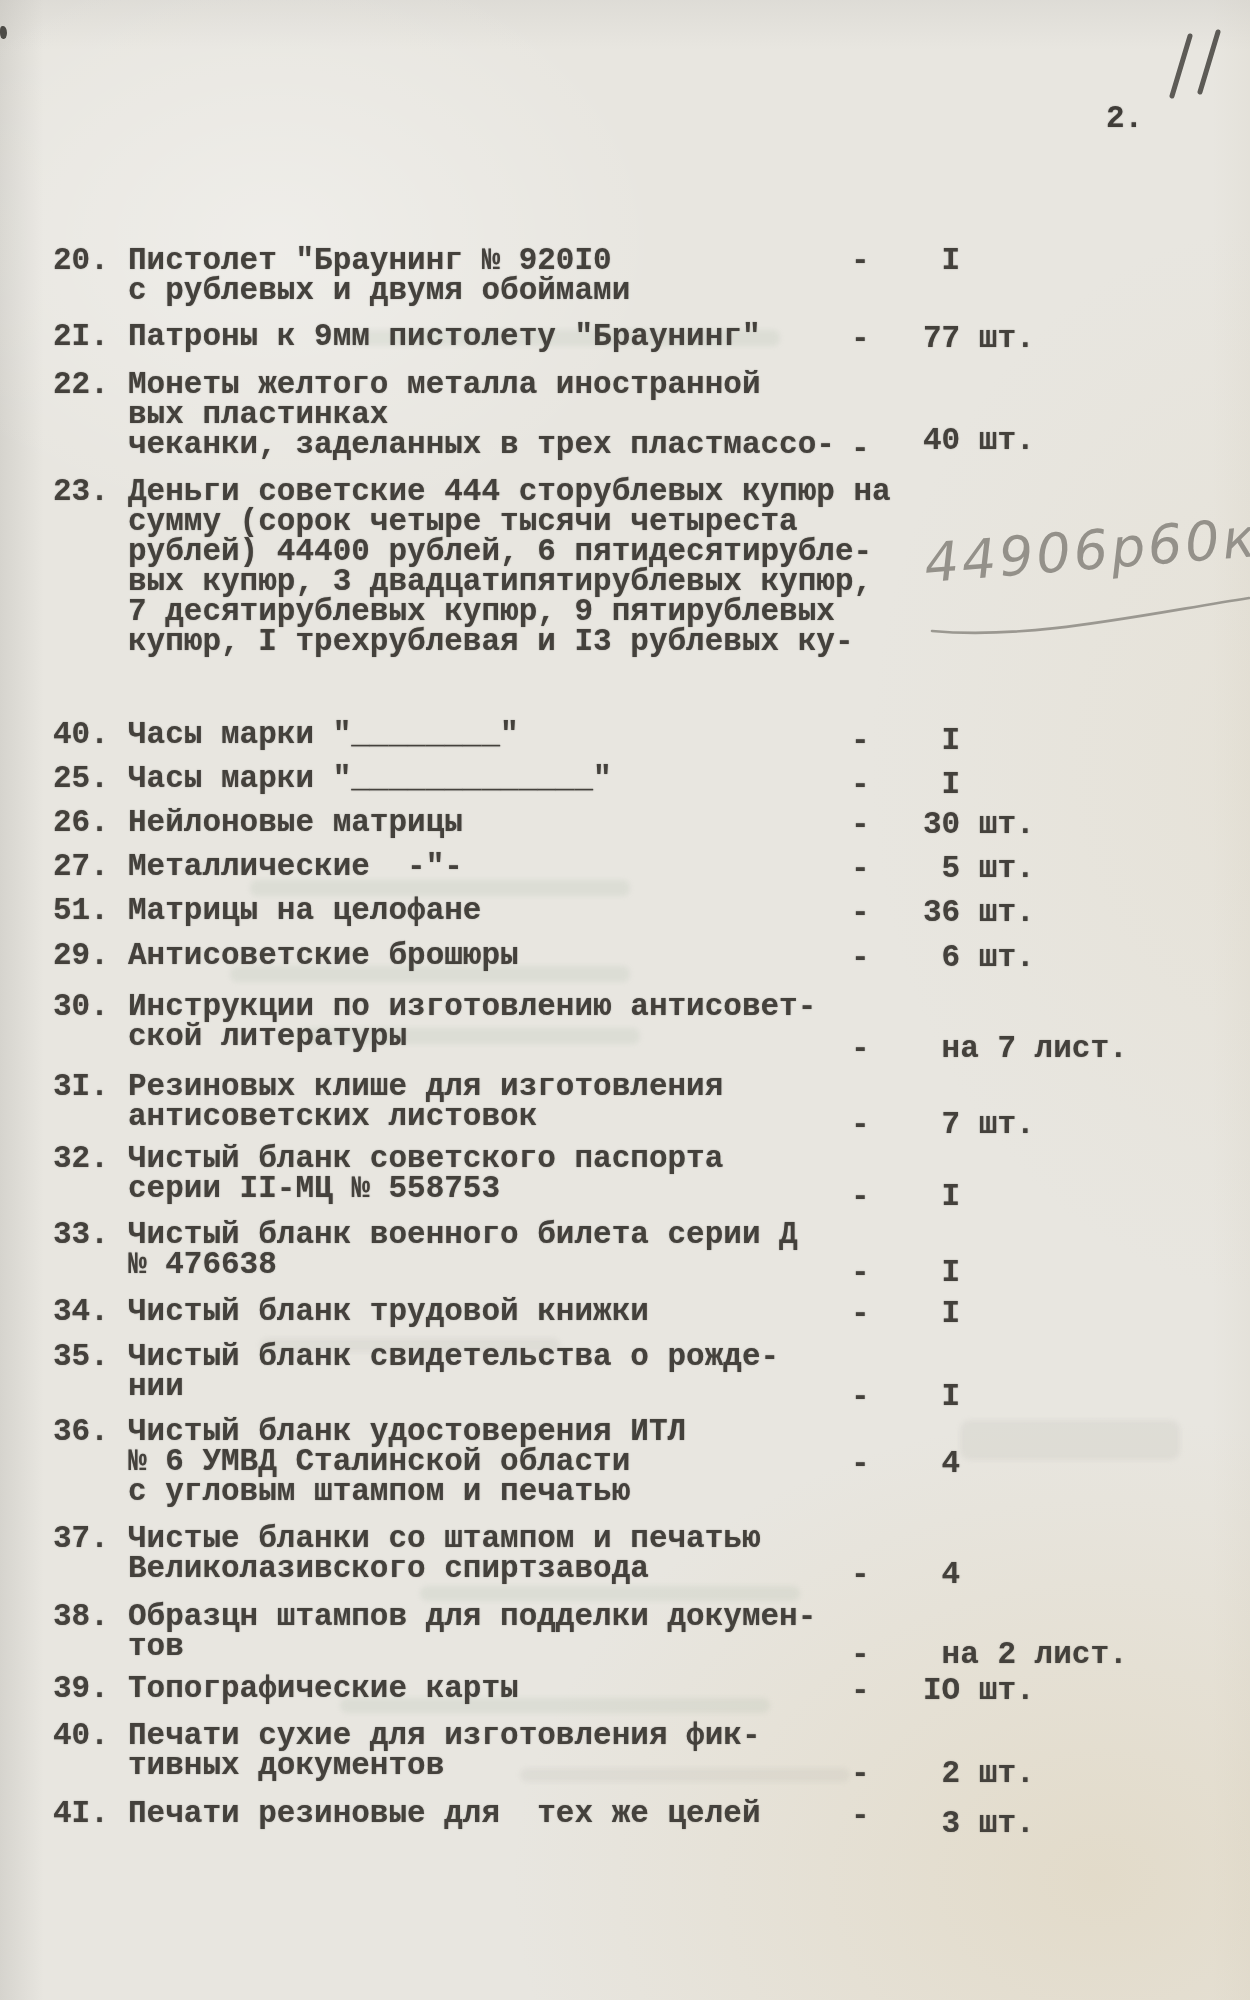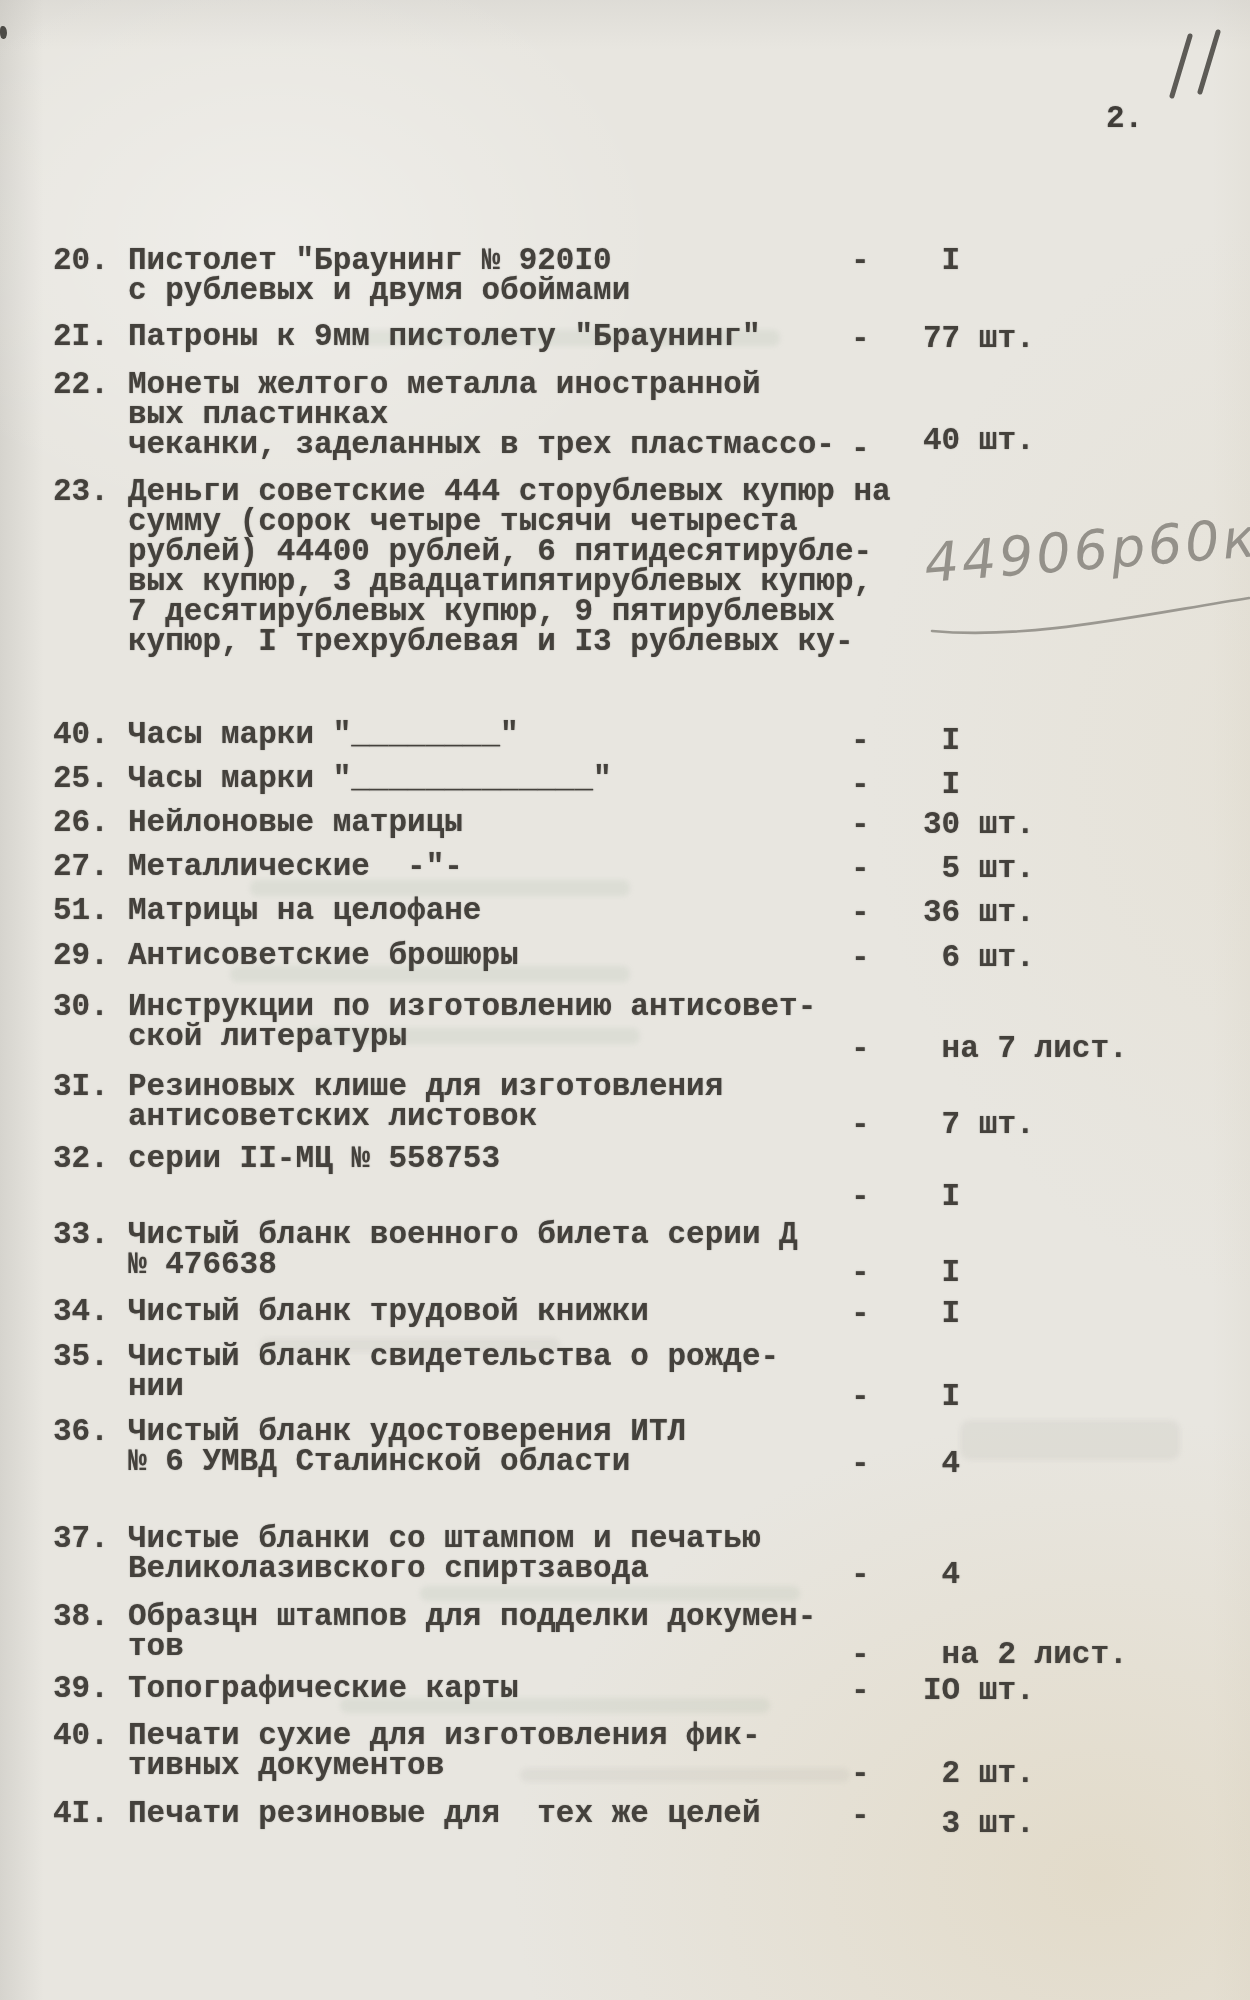--- a/index.html
+++ b/index.html
@@ -192,20 +192,21 @@
         <div class="lines">
           <div class="line">Резиновых клише для изготовления</div>
           <div class="line">антисоветских листовок</div>
         </div>
         <span class="dash" style="top: 38px;">-</span>
         <span class="qty" style="top: 38px;"> 7 шт.</span>
       </div>
       <div class="item" style="top: 1144px;">
         <span class="num">32.</span>
         <div class="lines">
+          <div class="line">Чистый бланк советского паспорта</div>
           <div class="line">серии II-МЦ № 558753</div>
         </div>
         <span class="dash" style="top: 38px;">-</span>
         <span class="qty" style="top: 38px;"> I</span>
       </div>
       <div class="item" style="top: 1220px;">
         <span class="num">33.</span>
         <div class="lines">
           <div class="line">Чистый бланк военного билета серии Д</div>
           <div class="line">№ 476638</div>
@@ -228,20 +229,21 @@
           <div class="line">нии</div>
         </div>
         <span class="dash" style="top: 40px;">-</span>
         <span class="qty" style="top: 40px;"> I</span>
       </div>
       <div class="item" style="top: 1417px;">
         <span class="num">36.</span>
         <div class="lines">
           <div class="line">Чистый бланк удостоверения ИТЛ</div>
           <div class="line">№ 6 УМВД Сталинской области</div>
+          <div class="line">с угловым штампом и печатью</div>
         </div>
         <span class="dash" style="top: 32px;">-</span>
         <span class="qty" style="top: 32px;"> 4</span>
       </div>
       <div class="item" style="top: 1524px;">
         <span class="num">37.</span>
         <div class="lines">
           <div class="line">Чистые бланки со штампом и печатью</div>
           <div class="line">Великолазивского спиртзавода</div>
         </div>

